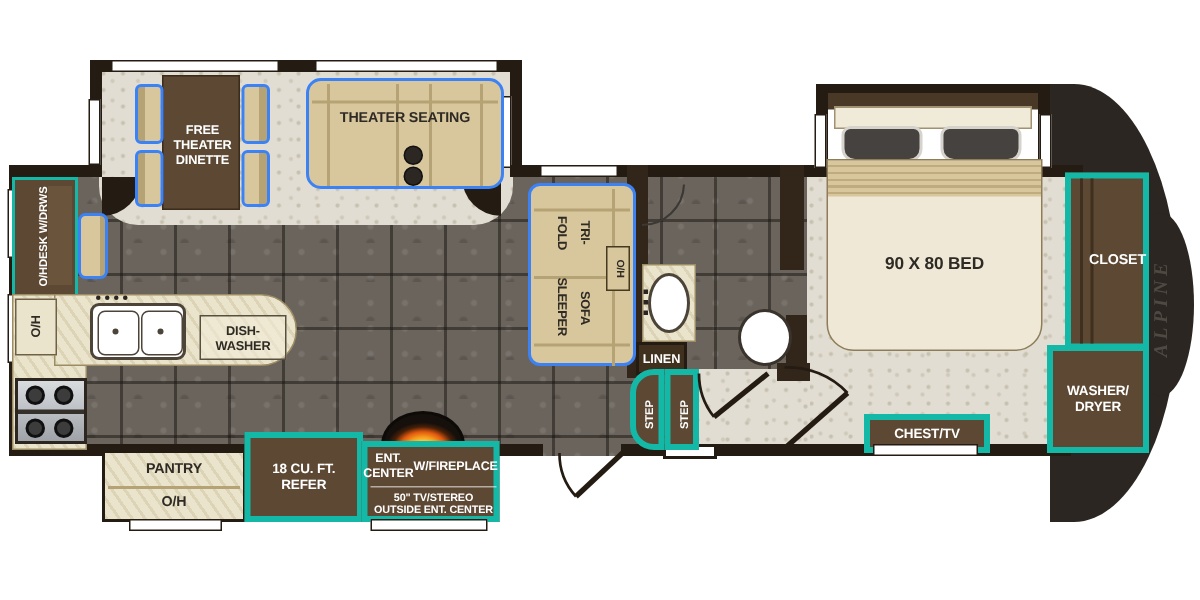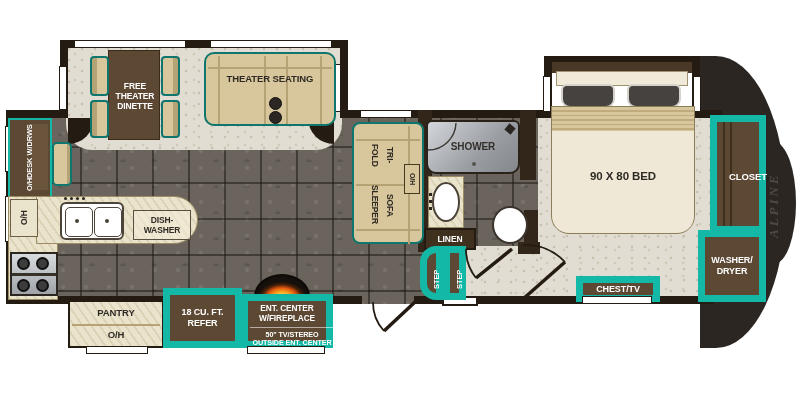--- a/index.html
+++ b/index.html
@@ -1,23 +1,23 @@
 <!DOCTYPE html>
 <html><head>
 <meta charset="utf-8">
 <style>
   html,body{margin:0;padding:0;background:#fff;}
   #plan{position:relative;width:800px;height:400px;background:#ffffff;overflow:hidden;
         font-family:"Liberation Sans",sans-serif;}
   .abs{position:absolute;}
   .wall{background:#241b12;}
   .win{background:#ffffff;border:1px solid #241b12;box-sizing:border-box;}
-  .cab{background:#5d4833;border:7px solid #14b8a6;box-sizing:border-box;}
+  .cab{background:#5d4833;border:4px solid #14b8a6;box-sizing:border-box;}
   .darkcab{background:#40301e;border:2px solid #241b12;box-sizing:border-box;}
-  .tan{background:#d8c69c;border:2px solid #0f766e;box-sizing:border-box;}
+  .tan{background:#d8c69c;border:2px solid #3b82f6;box-sizing:border-box;}
   .seam{background:#b6a375;}
   .cream{background:#ebe4cd;
      background-image:repeating-linear-gradient(55deg,rgba(170,150,105,.22) 0 2px,transparent 2px 7px);
      border:1.5px solid #9b8c63;box-sizing:border-box;}
   .lbl{display:flex;align-items:center;justify-content:center;text-align:center;
        font-weight:700;line-height:1.18;letter-spacing:-0.1px;}
   .w{color:#ffffff;} .d{color:#2e2a24;}
   .vt{writing-mode:vertical-rl;} 
   .vb{writing-mode:vertical-rl;transform:rotate(180deg);} 
   .floor-dark{background-color:#6b645d;
@@ -93,30 +93,25 @@
   <div class="abs cab lbl w" style="left:698px;top:230px;width:68px;height:72px;flex-direction:column;font-size:9px;">
     <span>WASHER/</span>
     <span>DRYER</span>
   </div>
   <div class="abs win" style="left:582px;top:296px;width:70px;height:8px;"></div>
   <div class="abs win" style="left:442px;top:296px;width:36px;height:10px;border-width:2px;"></div>
 
   <div class="abs" style="left:418px;top:110px;width:14px;height:142px;background:#32261a;"></div>
   <div class="abs" style="left:520px;top:110px;width:16px;height:70px;background:#32261a;"></div>
   <div class="abs" style="left:518px;top:242px;width:22px;height:12px;background:#32261a;"></div>
-  <div class="abs" style="left:426px;top:120px;width:94px;height:54px;background:linear-gradient(135deg,#d3d6da,#9a9ea3 60%,#84888d);border:2.5px solid #2a2118;border-radius:6px 6px 10px 10px;box-sizing:border-box;">
-    <div class="lbl d" style="position:absolute;left:8px;top:18px;width:74px;height:14px;font-size:10px;color:#33302b;">SHOWER</div>
-    <div style="position:absolute;right:4px;top:3px;width:8px;height:8px;background:#2a2520;transform:rotate(40deg);"></div>
-    <div style="position:absolute;left:44px;bottom:6px;width:4px;height:4px;background:#55534f;border-radius:50%;"></div>
-  </div>
   <div class="abs cream" style="left:428px;top:176px;width:36px;height:52px;">
     <div style="position:absolute;left:3px;top:5px;width:28px;height:40px;background:#fff;border:2px solid #4c4438;border-radius:50%;box-sizing:border-box;"></div>
     <div style="position:absolute;left:0px;top:16px;width:3px;height:3px;background:#2a2520;box-shadow:0 7px 0 #2a2520,0 14px 0 #2a2520;"></div>
   </div>
-  <div class="abs darkcab lbl w" style="left:424px;top:228px;width:52px;height:22px;font-size:8.5px;">LINEN</div>
+  <div class="abs darkcab lbl w" style="left:424px;top:228px;width:34px;height:22px;font-size:8.5px;">LINEN</div>
   <div class="abs" style="left:524px;top:210px;width:14px;height:38px;background:#32261a;"></div>
   <div class="abs" style="left:492px;top:206px;width:36px;height:38px;background:#ffffff;border:2px solid #3a332c;border-radius:50%;box-sizing:border-box;"></div>
 
   <div class="abs cab" style="left:420px;top:246px;width:23px;height:54px;border-radius:16px 0 0 16px;">
     <div class="lbl w vb" style="position:absolute;left:4px;top:4px;width:12px;height:44px;font-size:7.5px;">STEP</div>
   </div>
   <div class="abs cab" style="left:443px;top:246px;width:23px;height:54px;">
     <div class="lbl w vb" style="position:absolute;left:4px;top:4px;width:12px;height:44px;font-size:7.5px;">STEP</div>
   </div>
 
@@ -190,21 +185,21 @@
     <div class="lbl d" style="position:absolute;left:0;top:4px;width:100%;height:14px;font-size:9.5px;">PANTRY</div>
     <div class="seam" style="position:absolute;left:2px;top:22px;width:88px;height:1.5px;"></div>
     <div class="lbl d" style="position:absolute;left:0;top:26px;width:100%;height:14px;font-size:9.5px;">O/H</div>
   </div>
   <div class="abs cab lbl w" style="left:163px;top:288px;width:79px;height:60px;flex-direction:column;font-size:9px;">
     <span>18 CU. FT.</span>
     <span>REFER</span>
   </div>
   <div class="abs" style="left:254px;top:274px;width:56px;height:26px;border:2px solid #0d0a07;box-sizing:border-box;border-radius:55% 55% 10% 10% / 95% 95% 10% 10%;background:radial-gradient(ellipse 60% 95% at 50% 100%,#ffd34e 0 14%,#f59d1c 32%,#e2590f 48%,#4a2008 64%,#15100c 78%);"></div>
   <div class="abs cab" style="left:241px;top:294px;width:92px;height:54px;">
-    <div class="lbl w" style="position:absolute;left:0;top:2px;width:100%;height:22px;flex-direction:column;font-size:8.3px;">
+    <div class="lbl w" style="position:absolute;left:0;top:2px;width:100%;height:22px;flex-direction:row;font-size:8.3px;">
       <span>ENT. CENTER</span>
       <span>W/FIREPLACE</span>
     </div>
     <div class="lbl w" style="position:absolute;left:2px;top:26px;width:84px;height:22px;flex-direction:column;font-size:7.2px;border-top:1px solid rgba(255,255,255,.55);">
       <span>50" TV/STEREO</span>
       <span>OUTSIDE ENT. CENTER</span>
     </div>
   </div>
   <div class="abs win" style="left:86px;top:346px;width:62px;height:8px;"></div>
   <div class="abs win" style="left:247px;top:346px;width:78px;height:8px;"></div>

